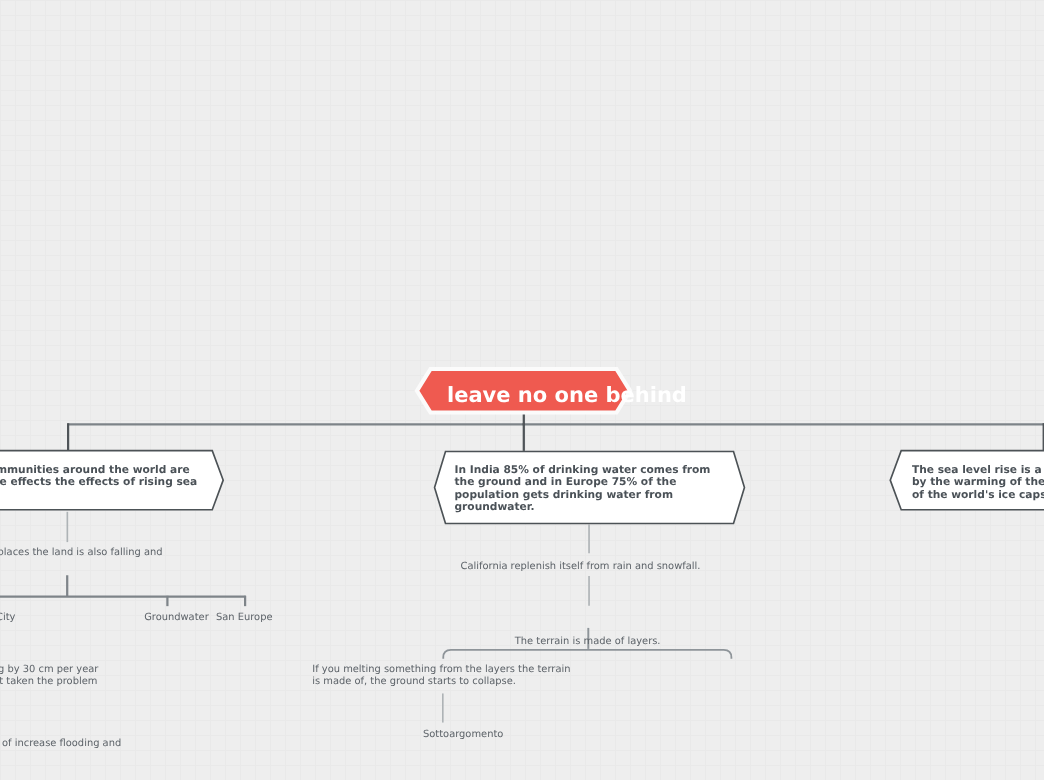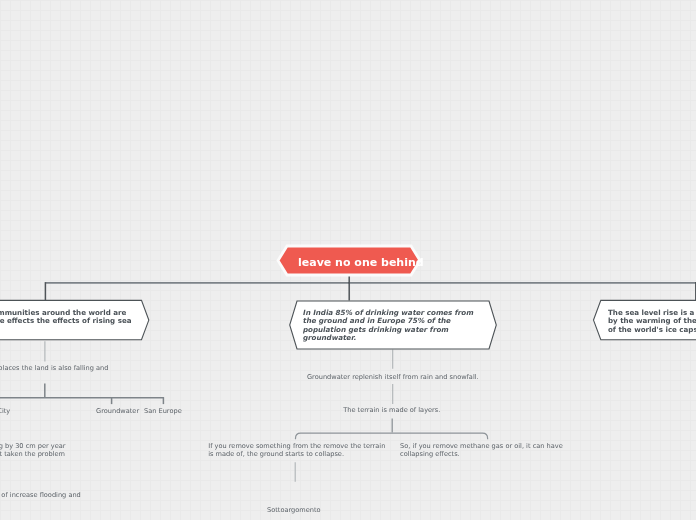--- a/index.html
+++ b/index.html
@@ -17,21 +17,21 @@
   svg.links{position:absolute;left:0;top:0;width:696px;height:520px;overflow:visible;
             pointer-events:none;}
   .leaf{position:absolute;color:#5c6268;font-size:6.6px;line-height:8px;
         white-space:pre;}
   .boxnode{position:absolute;}
   .boxnode svg{position:absolute;left:0;top:0;overflow:visible;}
   .boxnode .label{position:absolute;font-weight:bold;color:#4a5157;font-size:7.1px;
                   line-height:8.3px;white-space:pre;}
   .hexroot{position:absolute;}
   .hexroot svg{position:absolute;left:0;top:0;}
-  .hexroot .rlabel{position:absolute;color:#ffffff;font-weight:bold;font-size:11px;
+  .hexroot .rlabel{position:absolute;color:#ffffff;font-weight:bold;font-size:14px;
                    white-space:nowrap;}
 </style>
 </head>
 <body>
 
 <div id="canvas">
 
   <svg class="links" viewBox="0 0 696 520">
     <g fill="none" stroke="#7d8388" stroke-width="1.6">
 
@@ -65,21 +65,21 @@
 
   <div class="boxnode" style="left:-49px;top:300px;width:200px;height:41px;">
     <svg width="200" height="41" viewBox="0 0 200 41">
       <polygon points="7.5,0.4 190.5,0.4 197.8,20.1 190.5,39.8 7.5,39.8 0.2,20.1" fill="#ffffff" stroke="#4c5256" stroke-width="1.1"></polygon>
     </svg>
     <div class="label" style="left:13.2px;top:9px;">Many communities around the world are
 facing the effects the effects of rising sea
 levels.</div>
   </div>
 
-  <div class="boxnode" style="left:289px;top:300px;width:208px;height:32px;font-style:italic;">
+  <div class="boxnode" style="left:289px;top:300px;width:208px;height:32px;">
     <svg width="208" height="50" viewBox="0 0 208 50">
       <polygon points="8,1 200,1 207.3,25 200,49 8,49 0.7,25" fill="#ffffff" stroke="#4c5256" stroke-width="1.1"></polygon>
     </svg>
     <div class="label" style="left:14px;top:9px;">In India 85% of drinking water comes from
 the ground and in Europe 75% of the
 population gets drinking water from
 groundwater.</div>
   </div>
 
   <div class="boxnode" style="left:594px;top:300px;width:214px;height:41px;">
@@ -102,20 +102,18 @@
 sinking.</div>
   <div class="leaf" style="left:-27.8px;top:406.8px;">Mexico City</div>
   <div class="leaf" style="left:96.1px;top:406.8px;">Groundwater</div>
   <div class="leaf" style="left:144px;top:406.8px;">San Europe</div>
   <div class="leaf" style="left:-53.1px;top:442.1px;">Jakarta is sinking by 30 cm per year
 they still haven't taken the problem
 seriously.</div>
   <div class="leaf" style="left:-76.1px;top:490.9px;">Those areas are at risk of increase flooding and
 erosion.</div>
 
-  <div class="leaf" style="left:307px;top:372.7px;">Groundwater replenish itself from rain and snowfall.</div>
-  <div class="leaf" style="left:343.2px;top:406px;">The terrain is made of layers.</div>
-  <div class="leaf" style="left:208.2px;top:441.6px;">If you remove something from the remove the terrain
+  <div class="leaf" style="left:307px;top:372.7px;">California replenish itself from rain and snowfall.</div>
+  <div class="leaf" style="left:343.2px;top:423px;">The terrain is made of layers.</div>
+  <div class="leaf" style="left:208.2px;top:441.6px;">If you melting something from the layers the terrain
 is made of, the ground starts to collapse.</div>
-  <div class="leaf" style="left:400px;top:442px;">So, if you remove methane gas or oil, it can have
-collapsing effects.</div>
-  <div class="leaf" style="left:267px;top:484.6px;margin-top:21px;">Sottoargomento</div>
+  <div class="leaf" style="left:282px;top:484.6px;">Sottoargomento</div>
 </div>
 
 </body></html>

